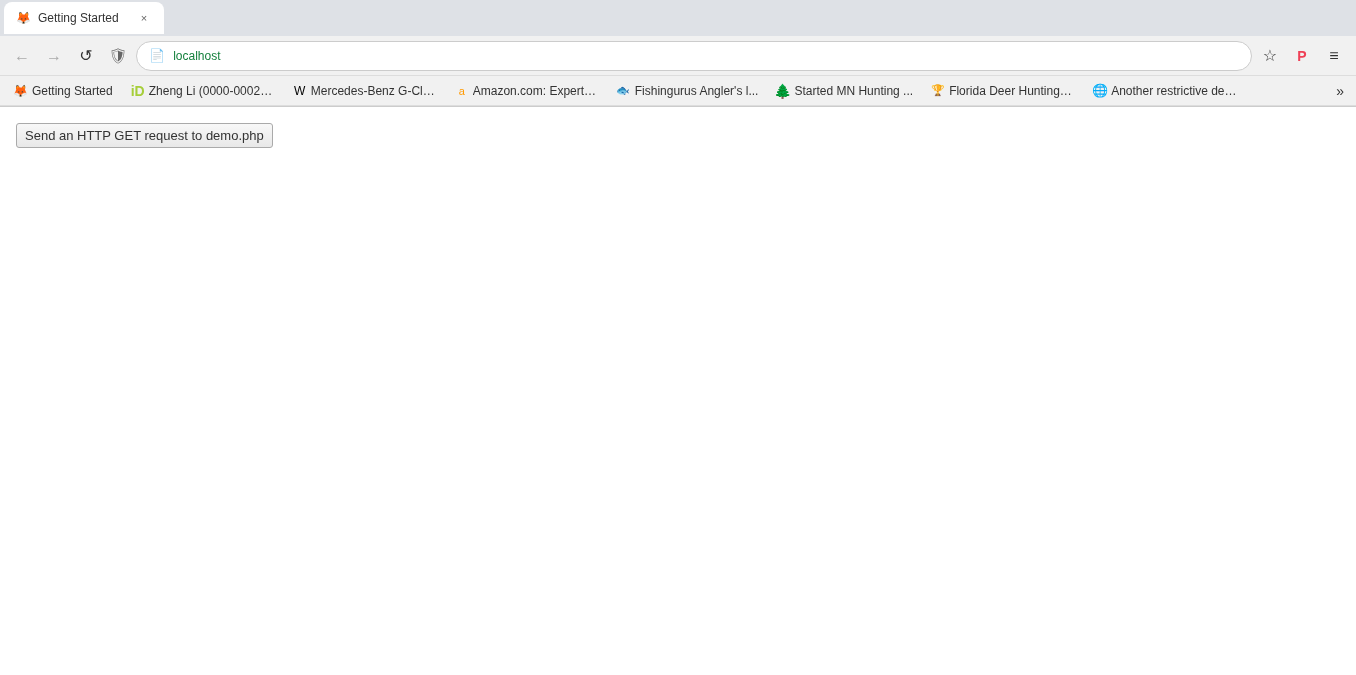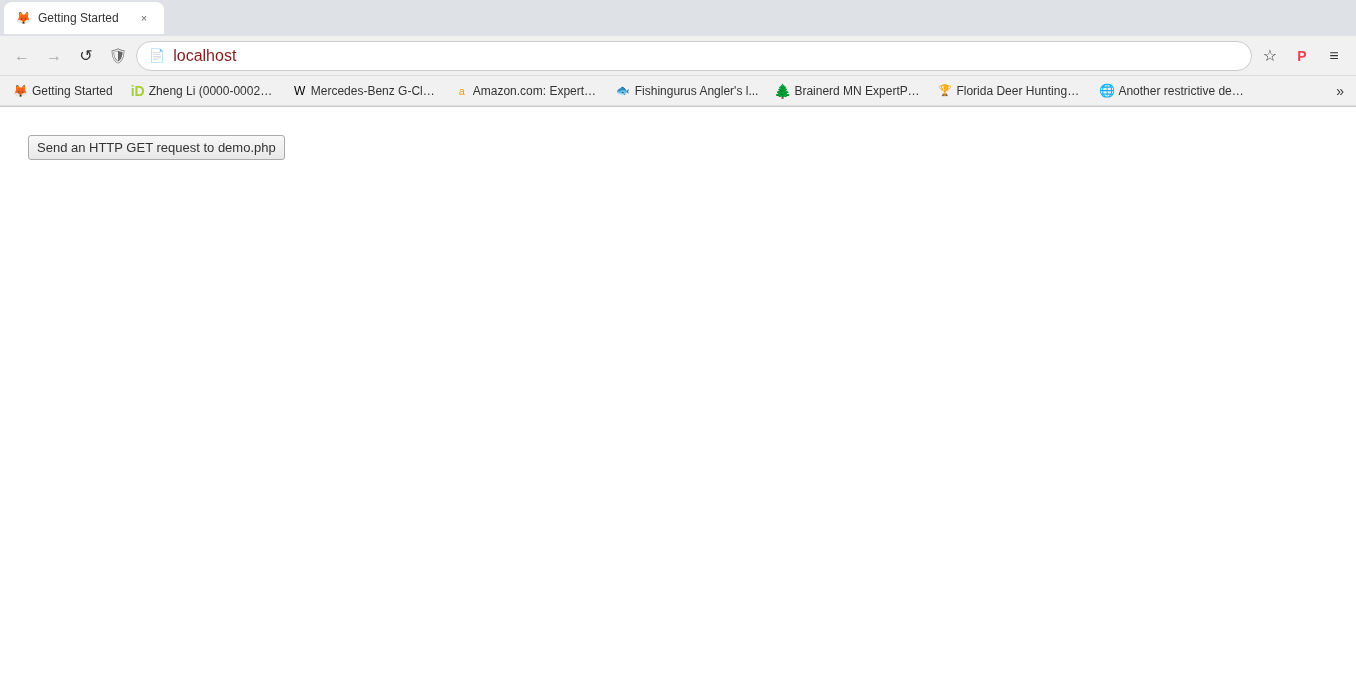--- a/index.html
+++ b/index.html
@@ -128,22 +128,22 @@
       font-size: 13px;
     }
 
     .address-bar-icon {
       font-size: 13px;
       color: #666;
     }
 
     .address-text {
       flex: 1;
-      font-size: 16px;
-      color: #7f1d1d;
+      font-size: 12px;
+      color: #15803d;
     }
 
     .toolbar-btn {
       width: 28px;
       height: 28px;
       display: flex;
       align-items: center;
       justify-content: center;
       border-radius: 50%;
       cursor: pointer;
@@ -204,21 +204,21 @@
       cursor: pointer;
       color: #333;
       font-size: 14px;
       display: flex;
       align-items: center;
     }
 
     
     .page-content {
       background: #fff;
-      padding: 28px;
+      padding: 16px;
       height: calc(675px - 36px - 40px - 30px);
     }
 
     .send-btn {
       display: inline-block;
       padding: 4px 8px;
       font-size: 13px;
       border: 1px solid #aaa;
       border-radius: 3px;
       background: linear-gradient(to bottom, #f8f8f8, #e8e8e8);
@@ -279,21 +279,21 @@
     <div class="bookmark-item">
       <span class="bookmark-favicon amazon-favicon">a</span>
       <span class="bookmark-label">Amazon.com: ExpertP...</span>
     </div>
     <div class="bookmark-item">
       <span class="bookmark-favicon fish-favicon">🐟</span>
       <span class="bookmark-label">Fishingurus Angler's l...</span>
     </div>
     <div class="bookmark-item">
       <span class="bookmark-favicon tree-favicon">🌲</span>
-      <span class="bookmark-label">Brainerd MN ExpertP ...</span>
+      <span class="bookmark-label">Started MN Hunting ...</span>
     </div>
     <div class="bookmark-item">
       <span class="bookmark-favicon trophy-favicon">🏆</span>
       <span class="bookmark-label">Florida Deer Hunting S...</span>
     </div>
     <div class="bookmark-item">
       <span class="bookmark-favicon globe-favicon">🌐</span>
       <span class="bookmark-label">Another restrictive dee...</span>
     </div>
     <span class="bookmarks-more">»</span>

